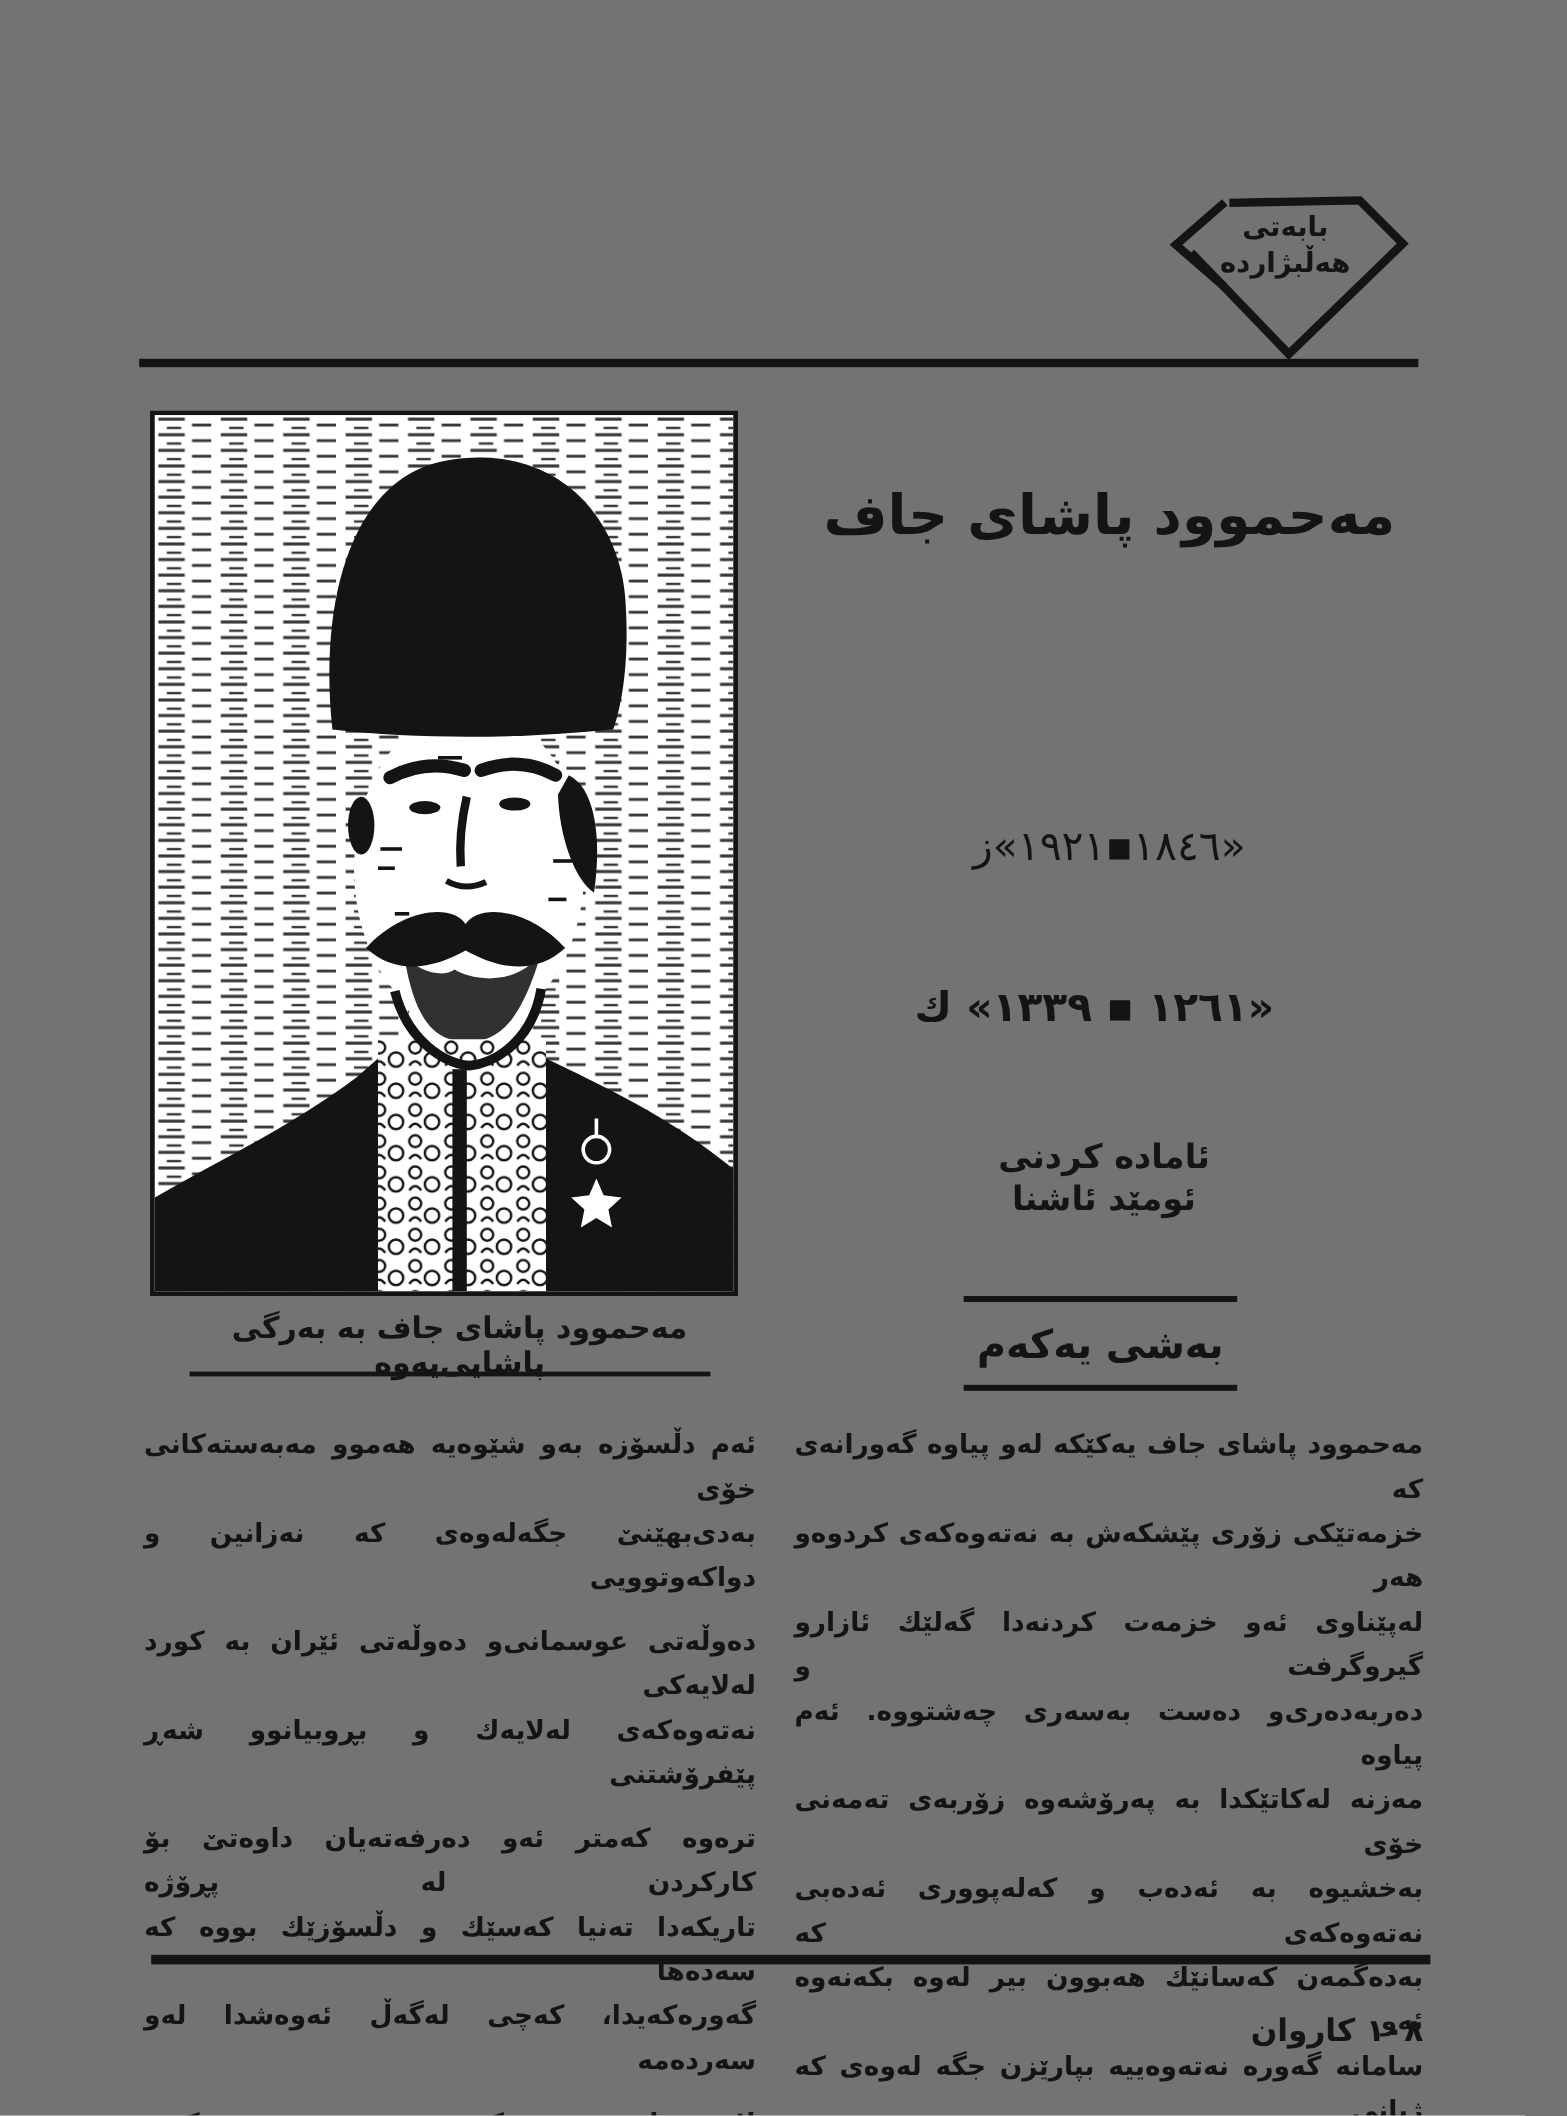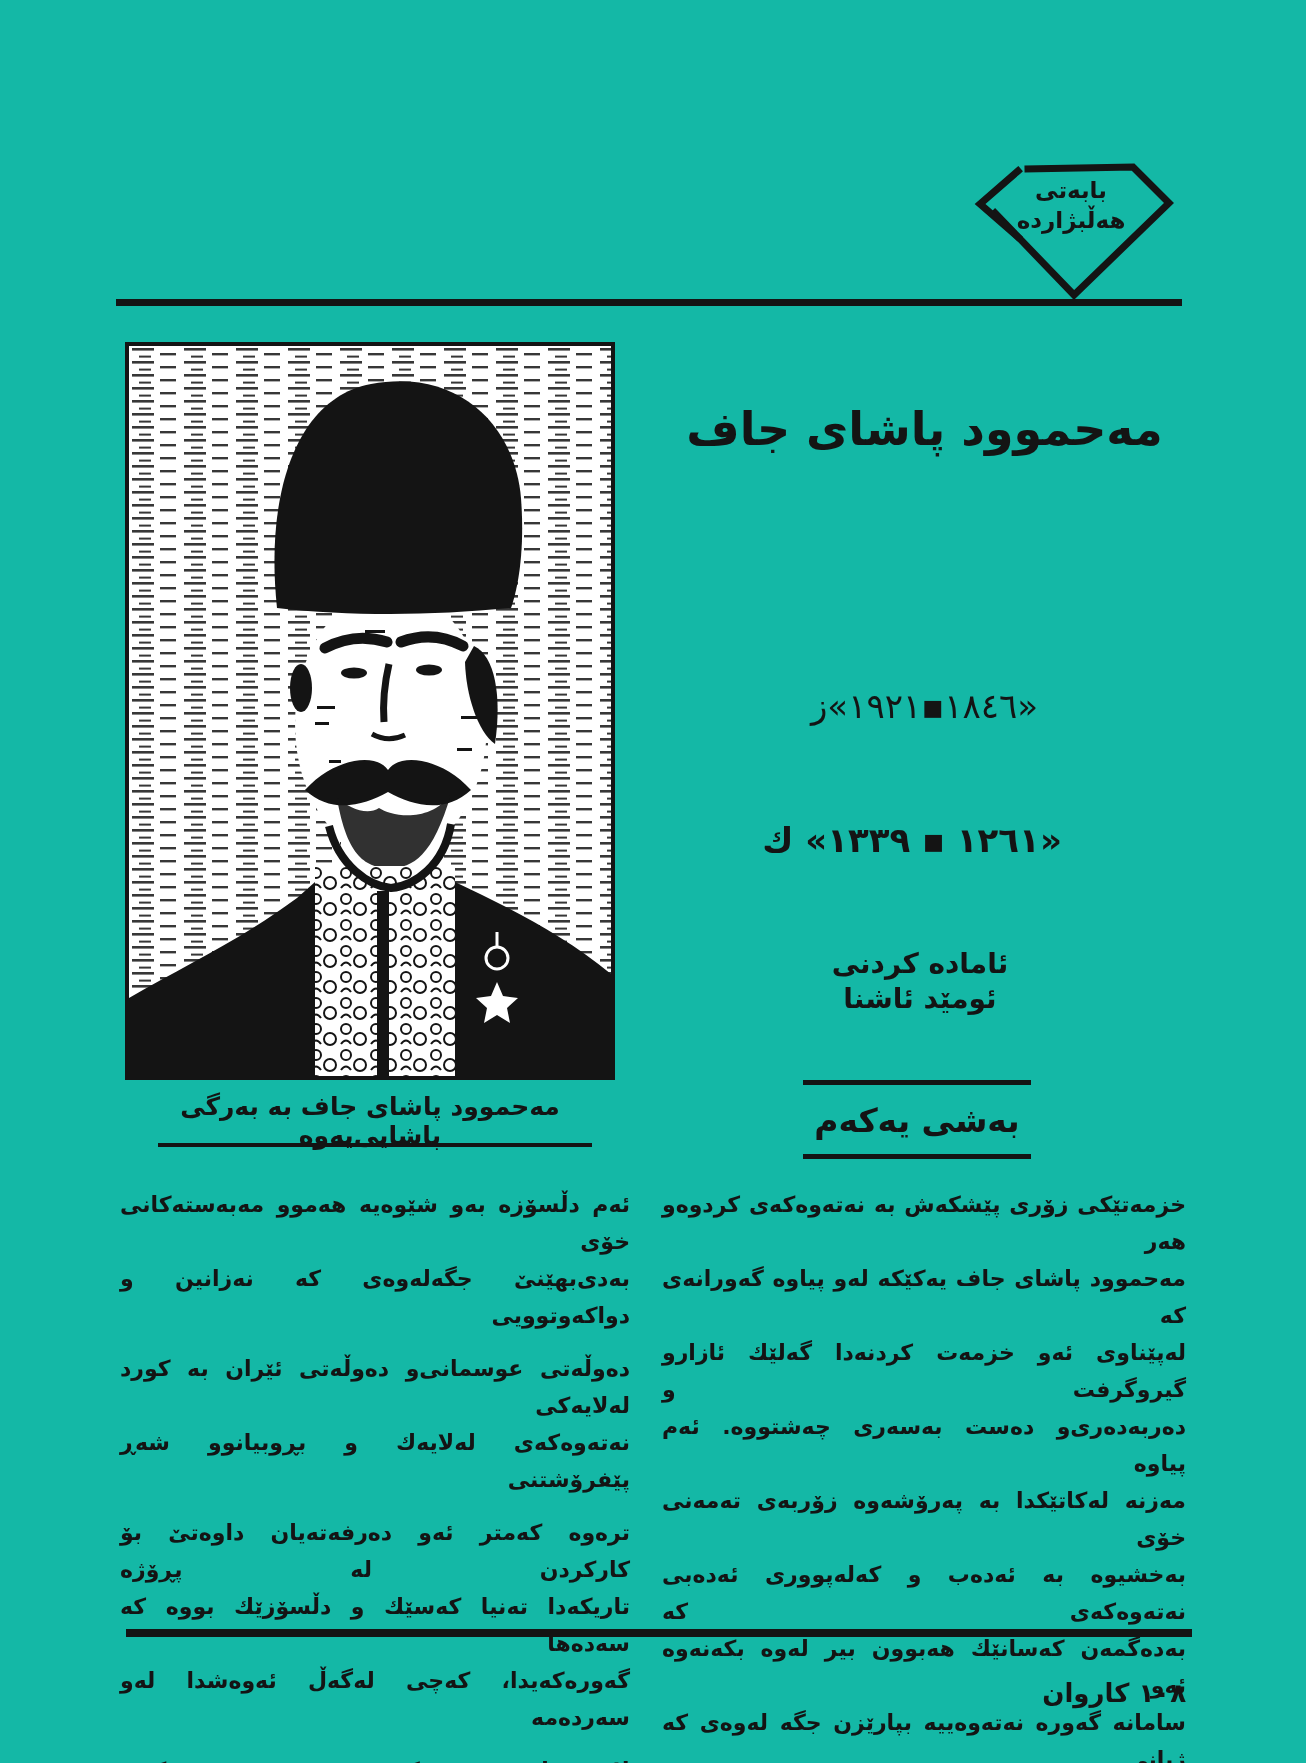--- a/index.html
+++ b/index.html
@@ -1,20 +1,20 @@
 <!DOCTYPE html>
 <html lang="ckb" dir="rtl"><head>
 <meta charset="utf-8">
 <style>
   html,body{margin:0;padding:0;background:#d8d8d4;}
   .page{
     position:relative;
     width:1306px;height:1763px;
     margin:0 auto;
-    background:#14b8a6;
+    background:#737373;
     color:#141414;
     font-family:"DejaVu Sans",sans-serif;
     direction:rtl;
     overflow:hidden;
   }
   
   .badge{position:absolute;left:940px;top:125px;width:260px;height:200px;}
   .badge svg{position:absolute;left:0;top:0;}
   .badge-label{
     position:absolute;left:48px;top:50px;width:166px;
@@ -23,21 +23,21 @@
   
   .top-rule{position:absolute;left:116px;top:299px;width:1066px;height:7px;background:#141414;}
   .bottom-rule{position:absolute;left:126px;top:1629px;width:1066px;height:8px;background:#141414;}
   
   .photo{
     position:absolute;left:125px;top:342px;width:490px;height:738px;
     border:4px solid #141414;box-sizing:border-box;background:#fff;
   }
   .photo svg{display:block;width:100%;height:100%;}
   .caption{
-    position:absolute;left:125px;top:1092px;width:490px;
+    position:absolute;left:138px;top:1092px;width:490px;
     text-align:center;font-size:25px;font-weight:bold;
   }
   .caption-rule{position:absolute;left:158px;top:1143px;width:434px;height:4px;background:#141414;}
   
   .title{
     position:absolute;left:662px;top:390px;width:525px;
     text-align:center;font-size:46px;font-weight:bold;line-height:78px;
   }
   .date-g{
     position:absolute;left:662px;top:686px;width:525px;
@@ -168,22 +168,22 @@
   </div>
 
   <div class="sect">
     <div class="sect-rule"></div>
     <div class="sect-heading">بەشی یەكەم</div>
     <div class="sect-rule"></div>
   </div>
 
   <div class="col col-right">
       <div class="para">
+        <div class="line">مەحموود پاشای جاف یەكێكە لەو پیاوە گەورانەی كە</div>
         <div class="line">خزمەتێكی زۆری پێشكەش بە نەتەوەكەی كردوەو هەر</div>
-        <div class="line">مەحموود پاشای جاف یەكێكە لەو پیاوە گەورانەی كە</div>
         <div class="line">لەپێناوی ئەو خزمەت كردنەدا گەلێك ئازارو گیروگرفت و</div>
         <div class="line">دەربەدەری‌و دەست بەسەری چەشتووە. ئەم پیاوە</div>
         <div class="line">مەزنە لەكاتێكدا بە پەرۆشەوە زۆربەی تەمەنی خۆی</div>
         <div class="line">بەخشیوە بە ئەدەب و كەلەپووری ئەدەبی نەتەوەكەی كە</div>
         <div class="line">بەدەگمەن كەسانێك هەبوون بیر لەوە بكەنەوە ئەو</div>
         <div class="line">سامانە گەورە نەتەوەییە بپارێزن جگە لەوەی كە ژیانی</div>
       </div>
     </div>
   <div class="col col-left">
       <div class="para">

